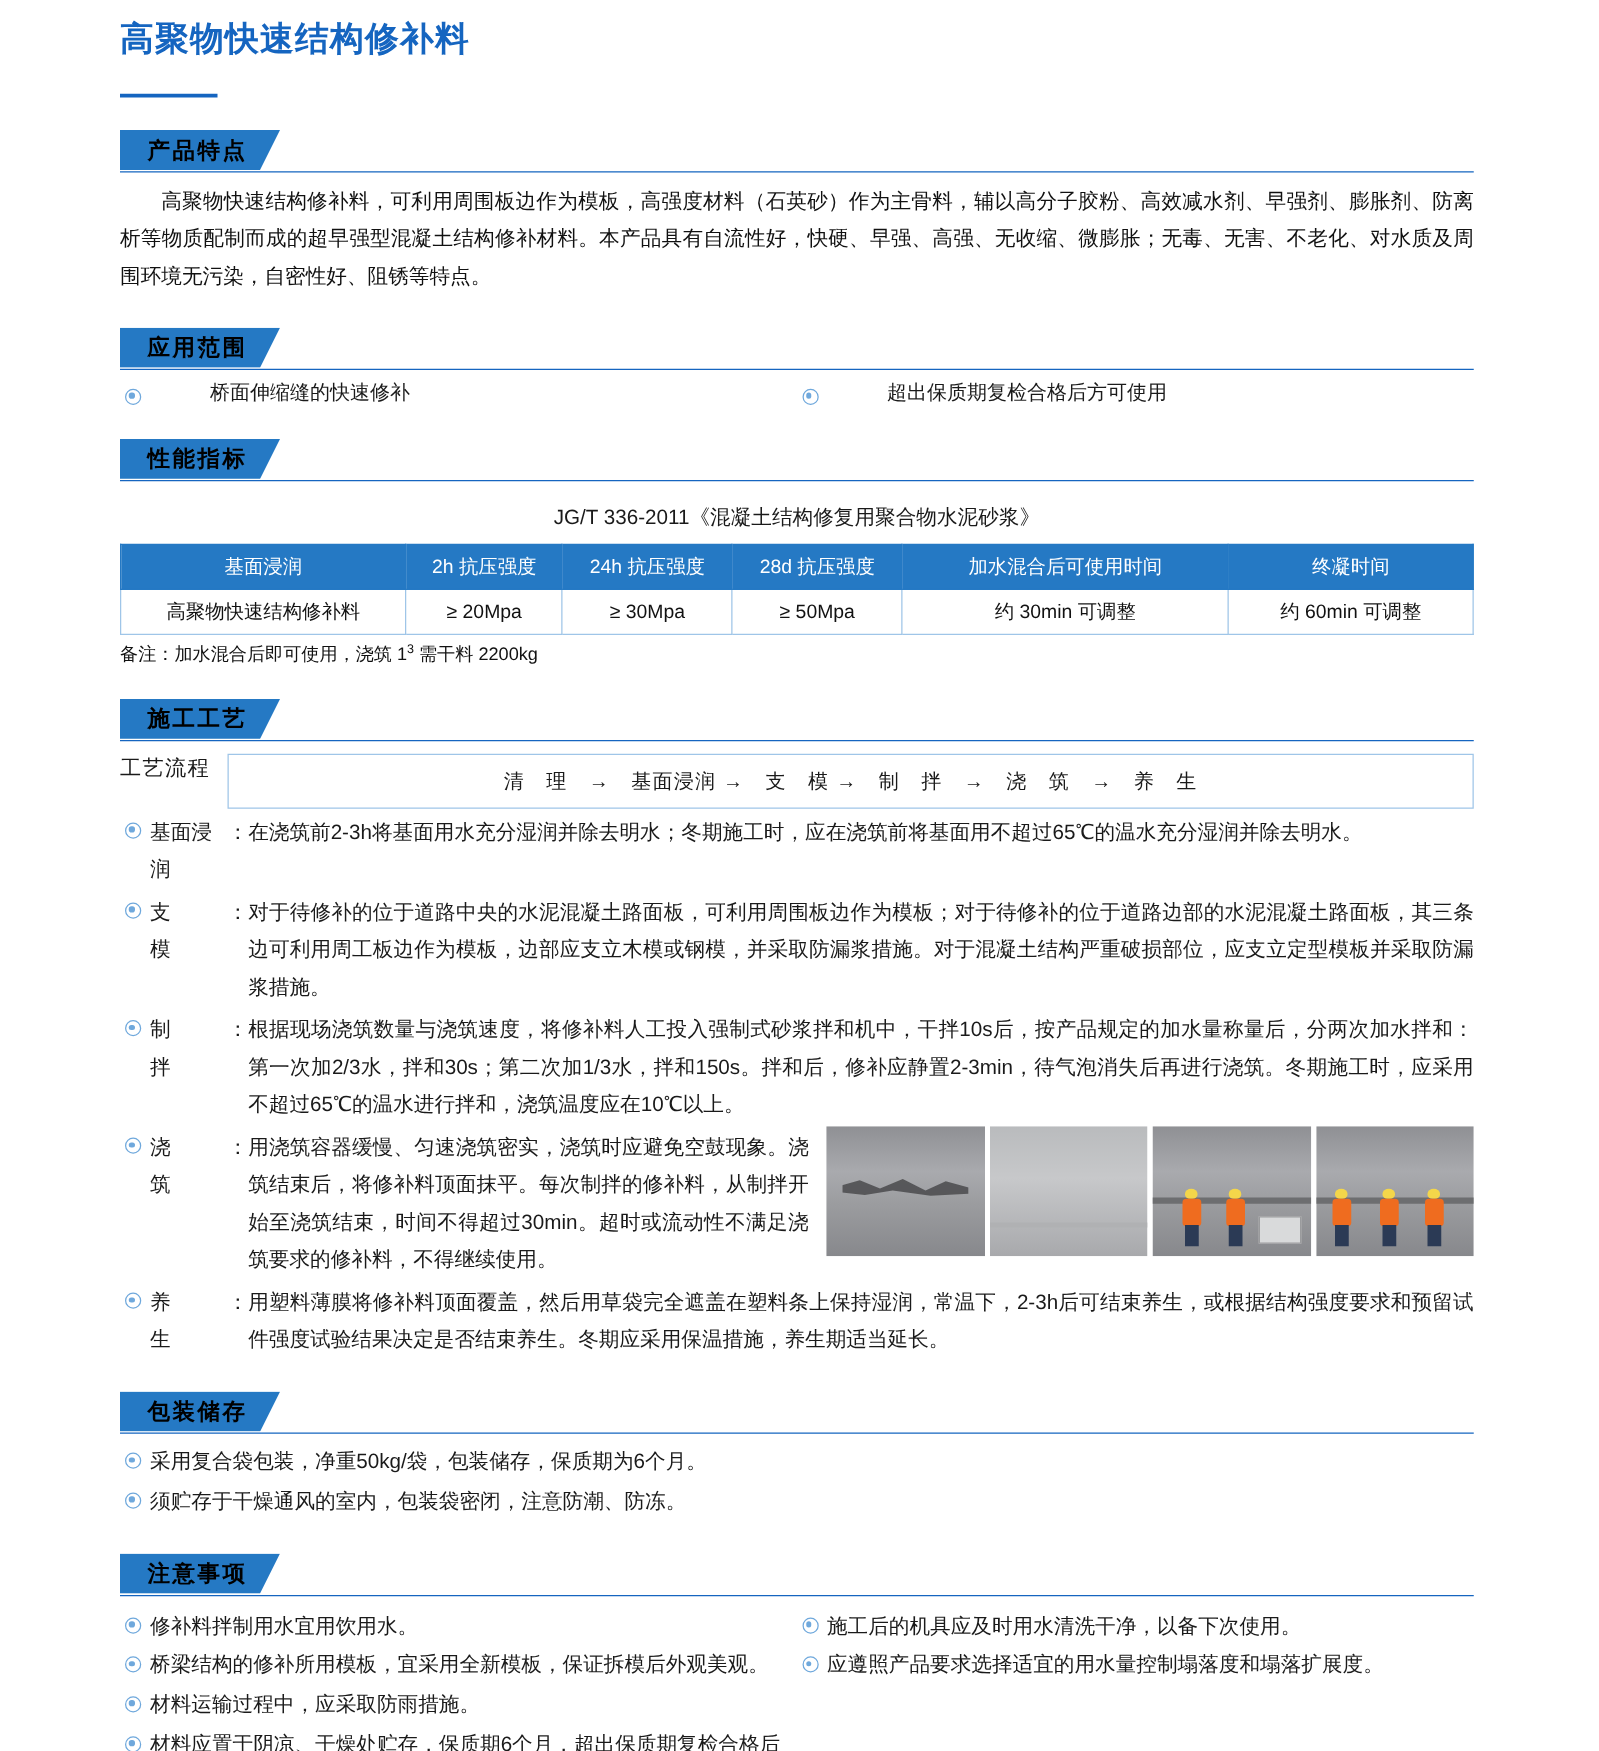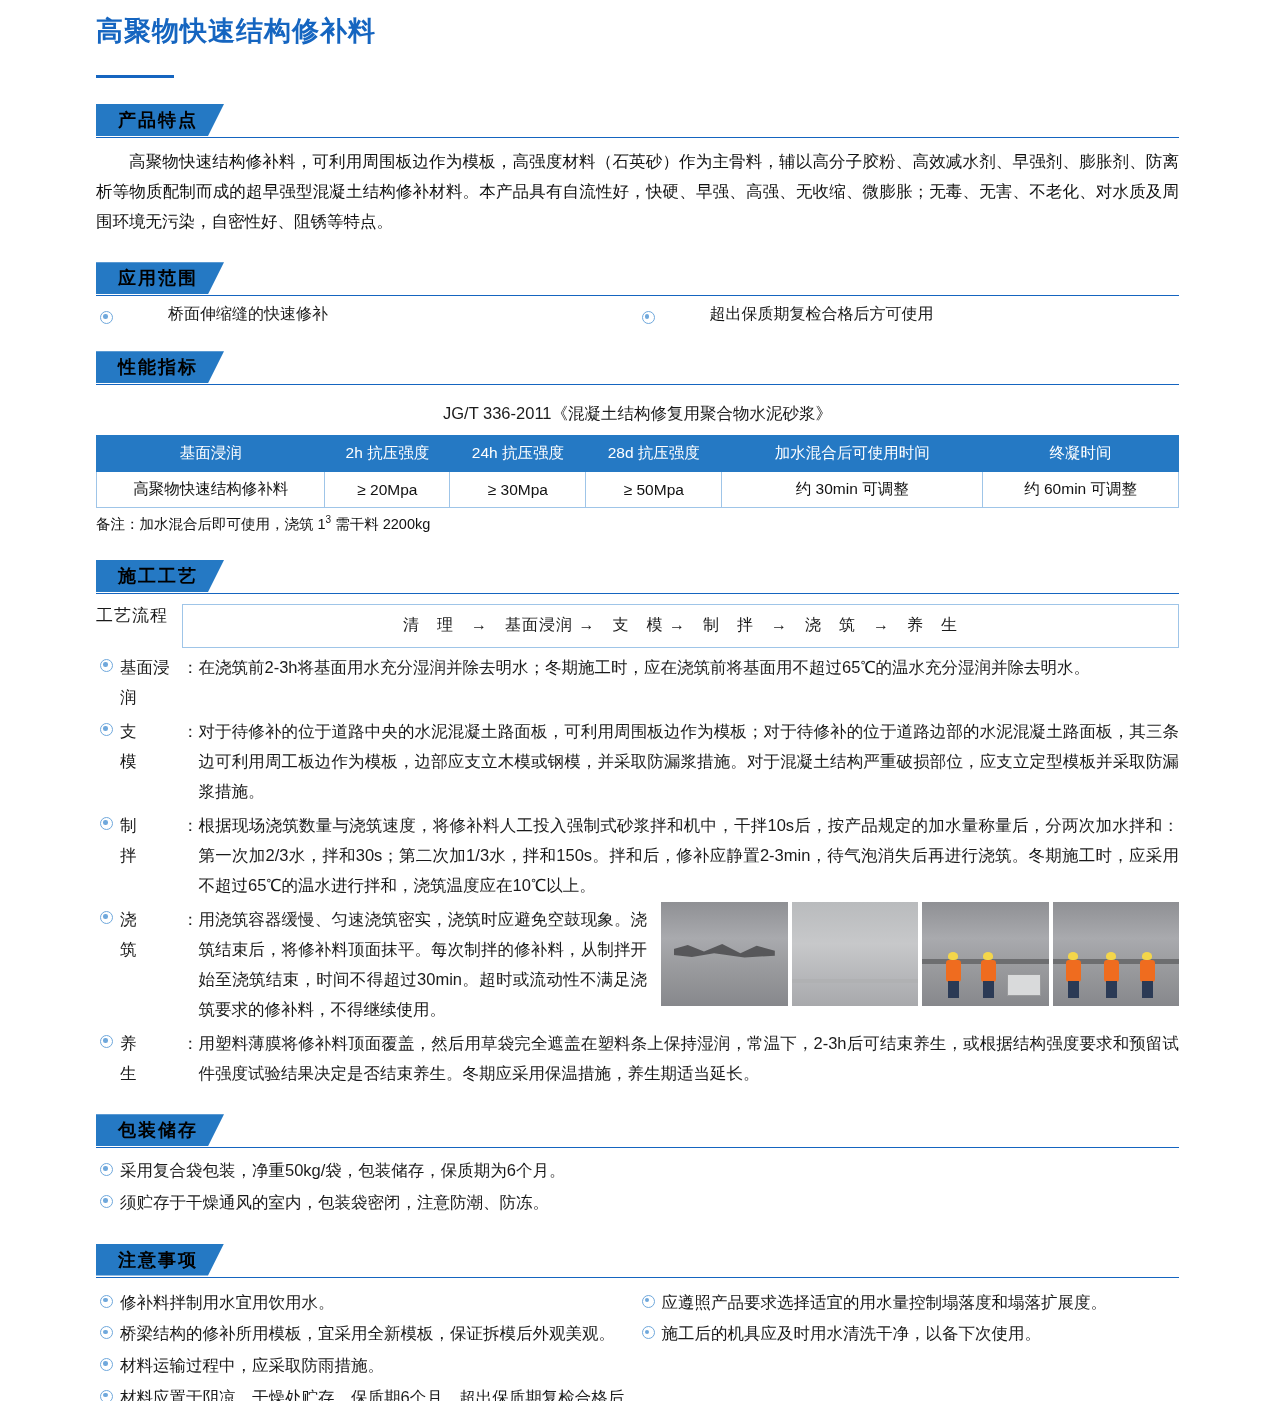--- a/index.html
+++ b/index.html
@@ -445,25 +445,25 @@
         </div>
         <div class="bullet-row">
           <span class="bullet"></span>
           <span class="bullet-text">材料应置于阴凉、干燥处贮存，保质期6个月，超出保质期复检合格后方可使用。</span>
         </div>
 
       </div>
       <div>
         <div class="bullet-row">
           <span class="bullet"></span>
+          <span class="bullet-text">施工后的机具应及时用水清洗干净，以备下次使用。</span>
+        </div>
+        <div class="bullet-row">
+          <span class="bullet"></span>
           <span class="bullet-text">应遵照产品要求选择适宜的用水量控制塌落度和塌落扩展度。</span>
-        </div>
-        <div class="bullet-row">
-          <span class="bullet"></span>
-          <span class="bullet-text">施工后的机具应及时用水清洗干净，以备下次使用。</span>
         </div>
       </div>
     </div>
   </div>
 
   <div class="wm">
     
     
     
     

